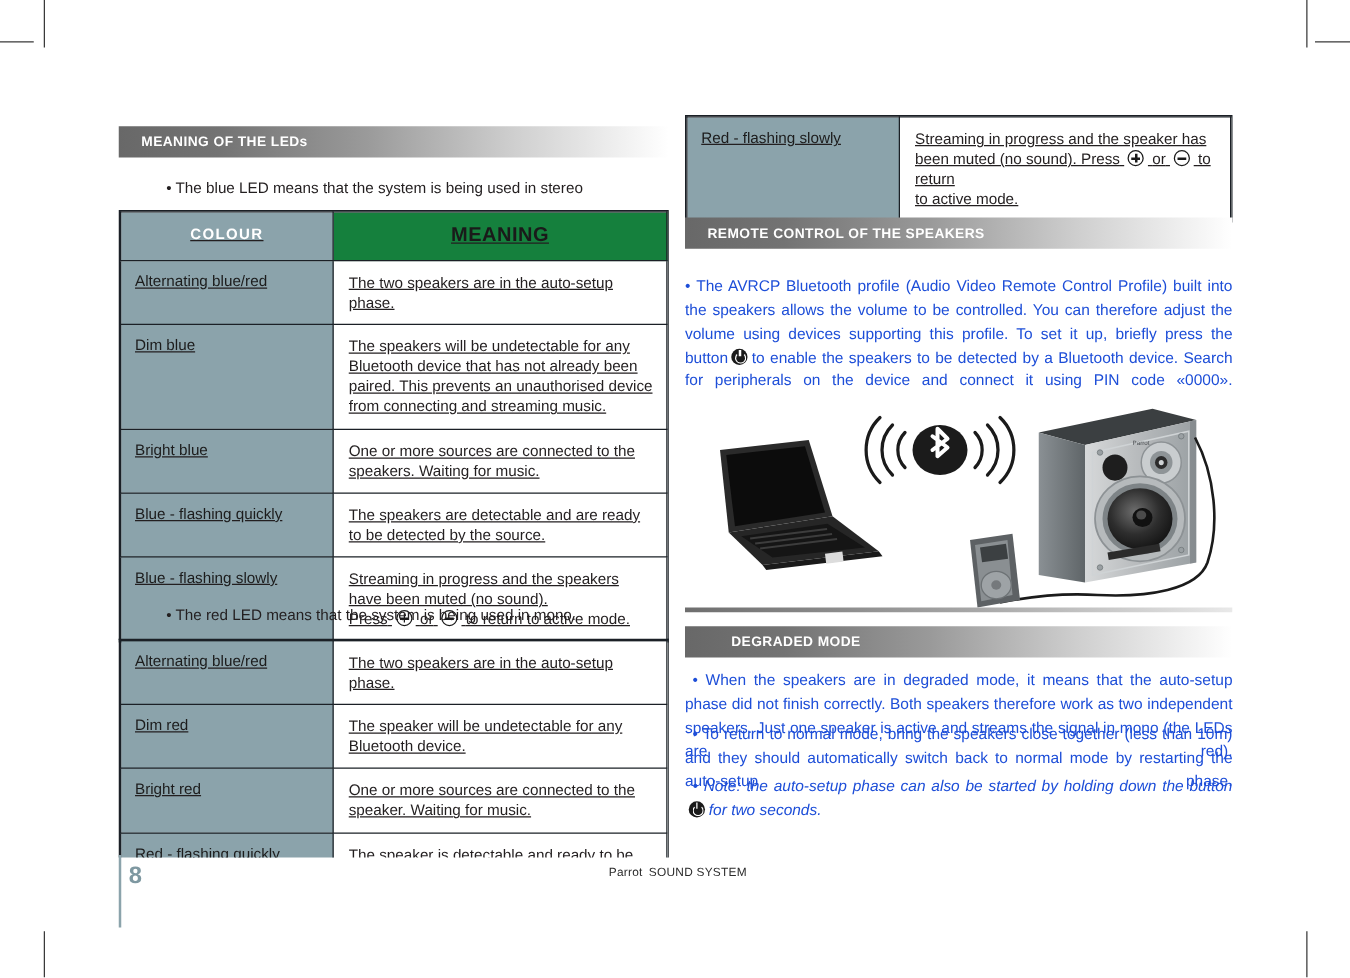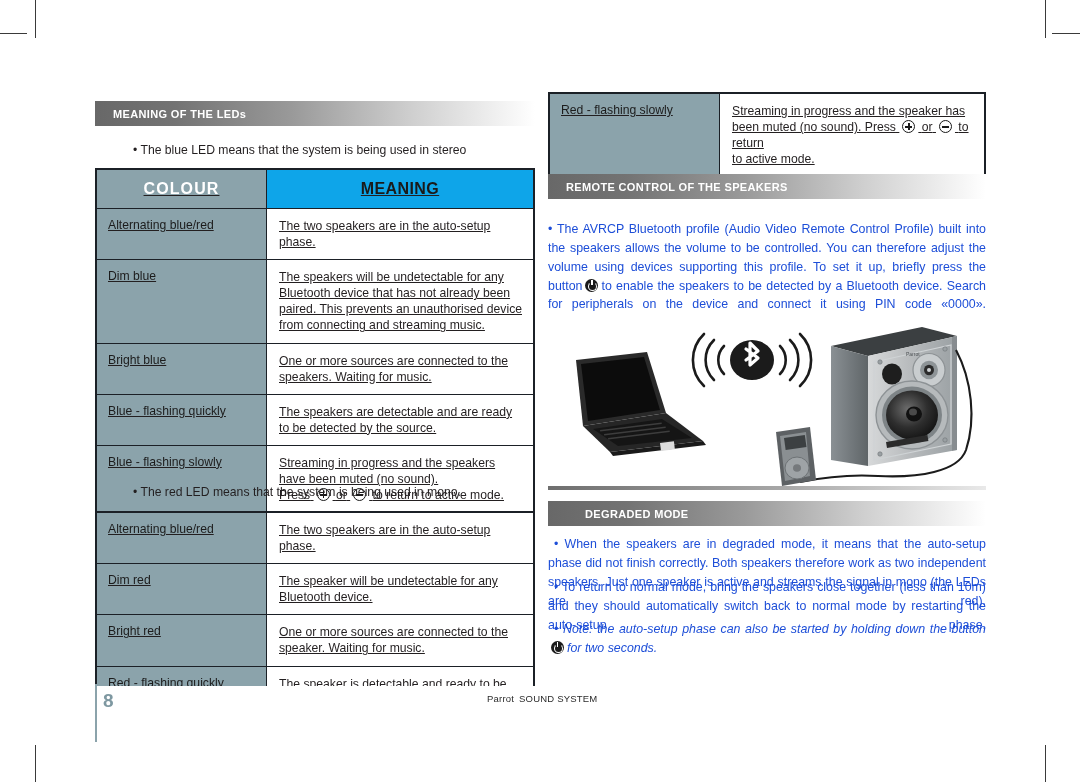--- a/index.html
+++ b/index.html
@@ -41,24 +41,24 @@
   .tbl td.c-colour {
     background:#8ba3ab; color:#1c1c1c;
     font-size:12.2px; padding:9px 0 9px 11px; width:170px;
   }
   .tbl td.c-meaning {
     background:#ffffff; color:#231f20;
     font-size:12.2px; padding:9px 10px 9px 12px; line-height:1.32;
   }
   .tbl td.head-colour {
     background:#8ba3ab; color:#ffffff; text-align:center;
-    font-size:16px; font-weight:bold; letter-spacing:1.1px; padding:10px 0;
+    font-size:12px; font-weight:bold; letter-spacing:1.1px; padding:10px 0;
   }
   .tbl td.head-meaning {
-    background:#0ea5e9; color:#1a1a1a; text-align:center;
+    background:#15803d; color:#1a1a1a; text-align:center;
     font-size:16px; font-weight:bold; letter-spacing:.4px; padding:10px 0;
   }
   .tbl td p { margin:0; }
 
   
   .pm {
     display:inline-block; width:13px; height:13px; border:1.6px solid #1a1a1a;
     border-radius:50%; position:relative; vertical-align:-2px; margin:0 3px;
   }
   .pm::before { content:""; position:absolute; left:2px; top:5px; width:7px; height:1.7px; background:#1a1a1a; }

